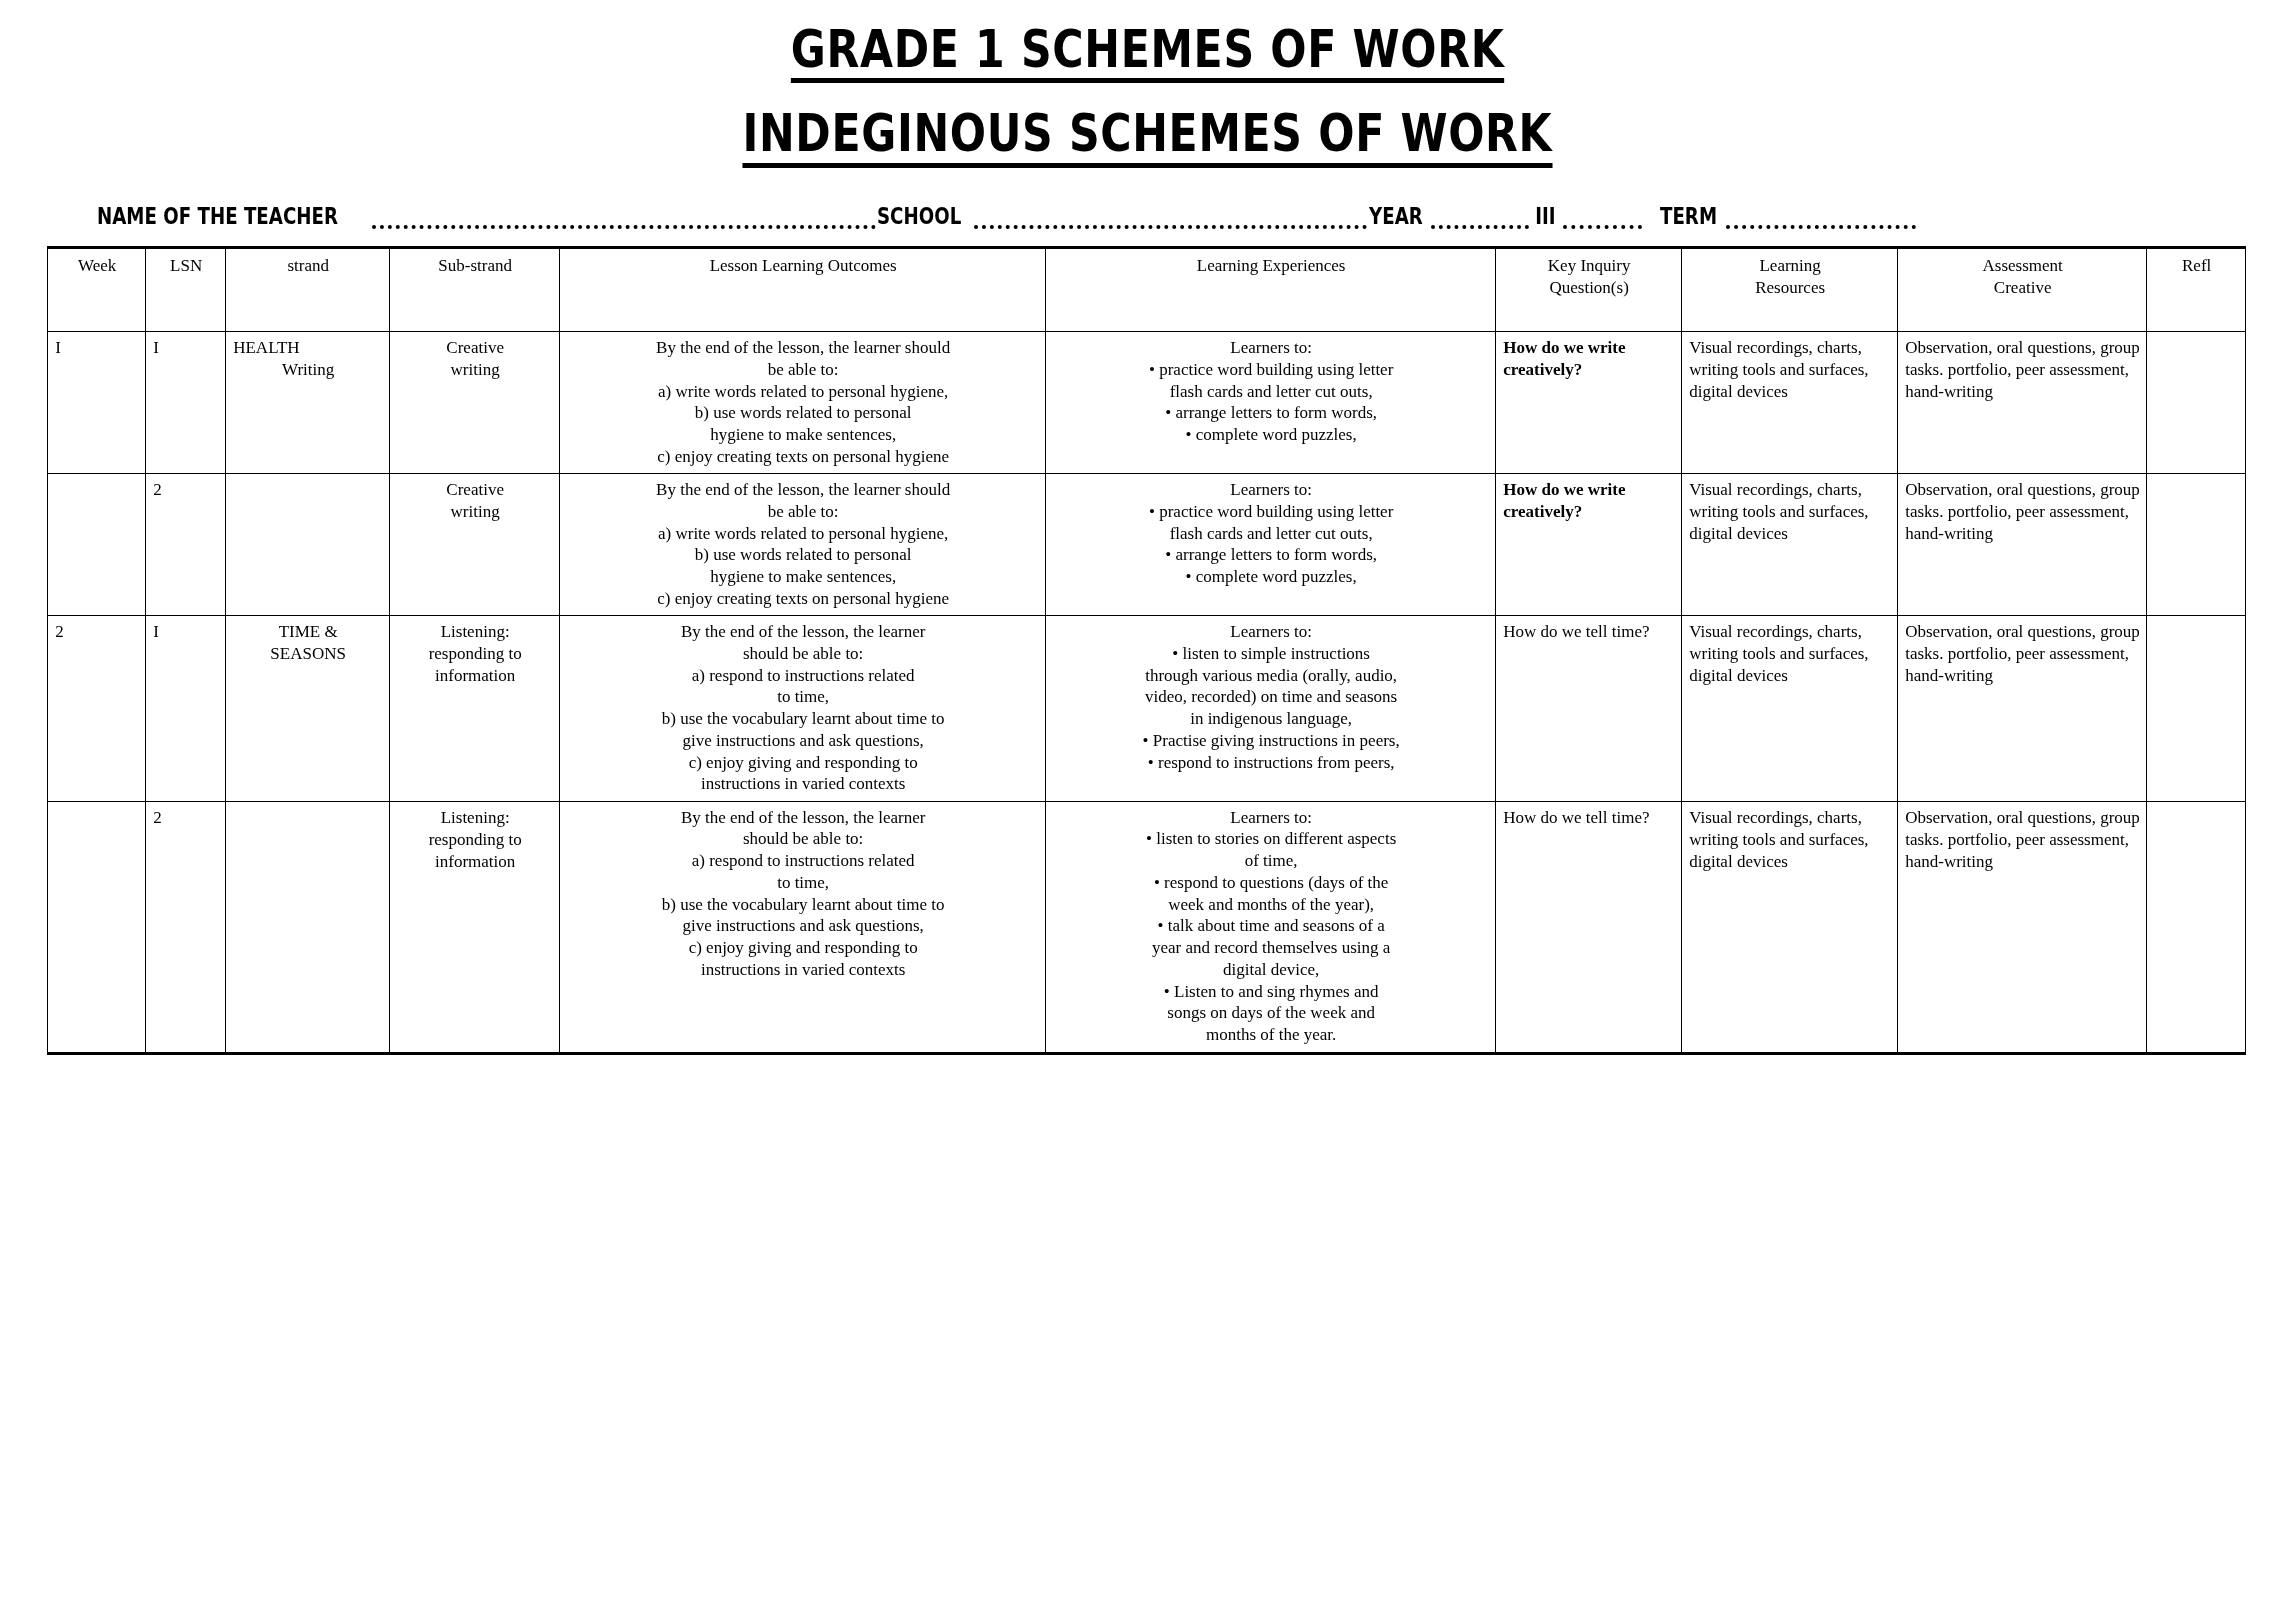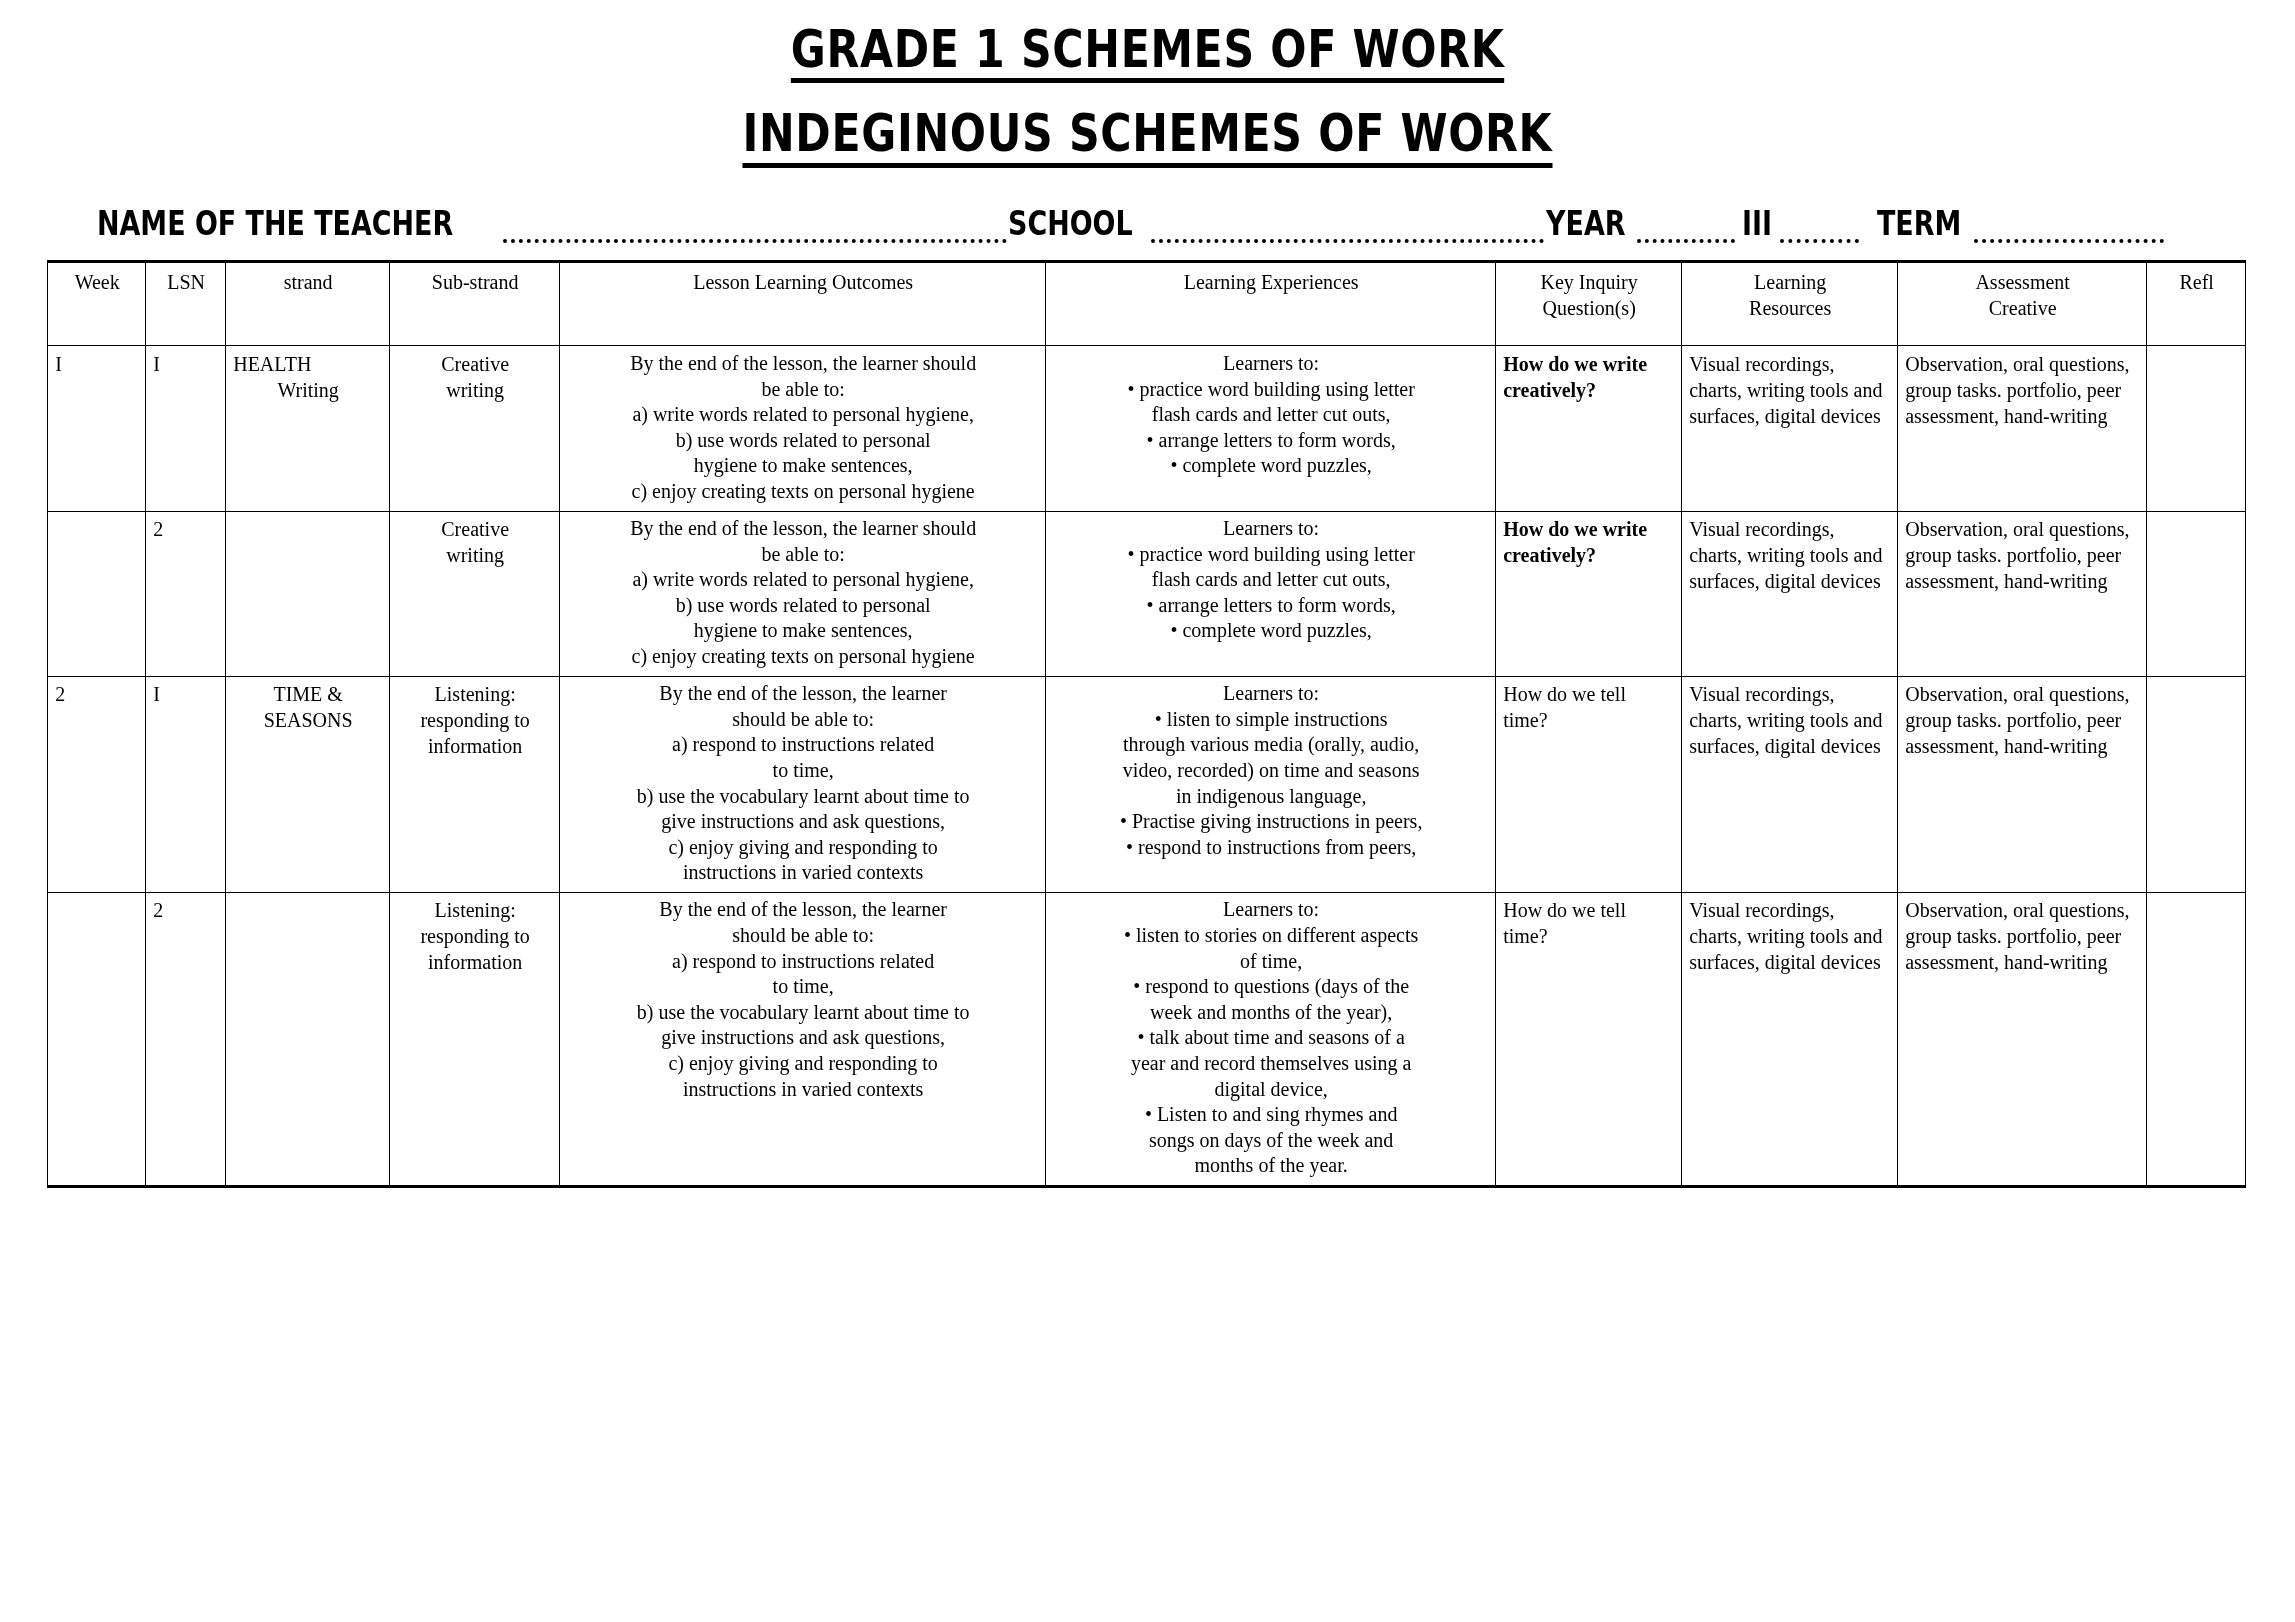--- a/index.html
+++ b/index.html
@@ -50,21 +50,21 @@
 
   
   .form-line {
     margin: 35px 0 0 0;
     padding: 0 50px 0 97px;
     display: flex;
     align-items: flex-end;
     font-family: "DejaVu Sans", sans-serif;
     font-weight: bold;
     font-stretch: condensed;
-    font-size: 34px;
+    font-size: 23px;
     white-space: nowrap;
   }
   .form-label {
     transform: scaleX(0.88);
     transform-origin: left bottom;
     display: inline-block;
   }
   .dots {
     flex: 0 0 auto;
     border-bottom: 4.6px dotted #000;
@@ -85,21 +85,21 @@
 
   
   .table-wrap {
     margin: 17px 0 0 0;
     padding: 0 50px 0 47px;
   }
   table.sow {
     border-collapse: collapse;
     width: 2199px;
     table-layout: fixed;
-    font-size: 20px;
+    font-size: 17px;
     line-height: 1.30;
   }
   table.sow th, table.sow td {
     border: 1.3px solid #000;
     vertical-align: top;
     padding: 4.6px 5.9px 5.9px 7.2px;
   }
   table.sow thead th {
     text-align: center;
     font-weight: normal;

